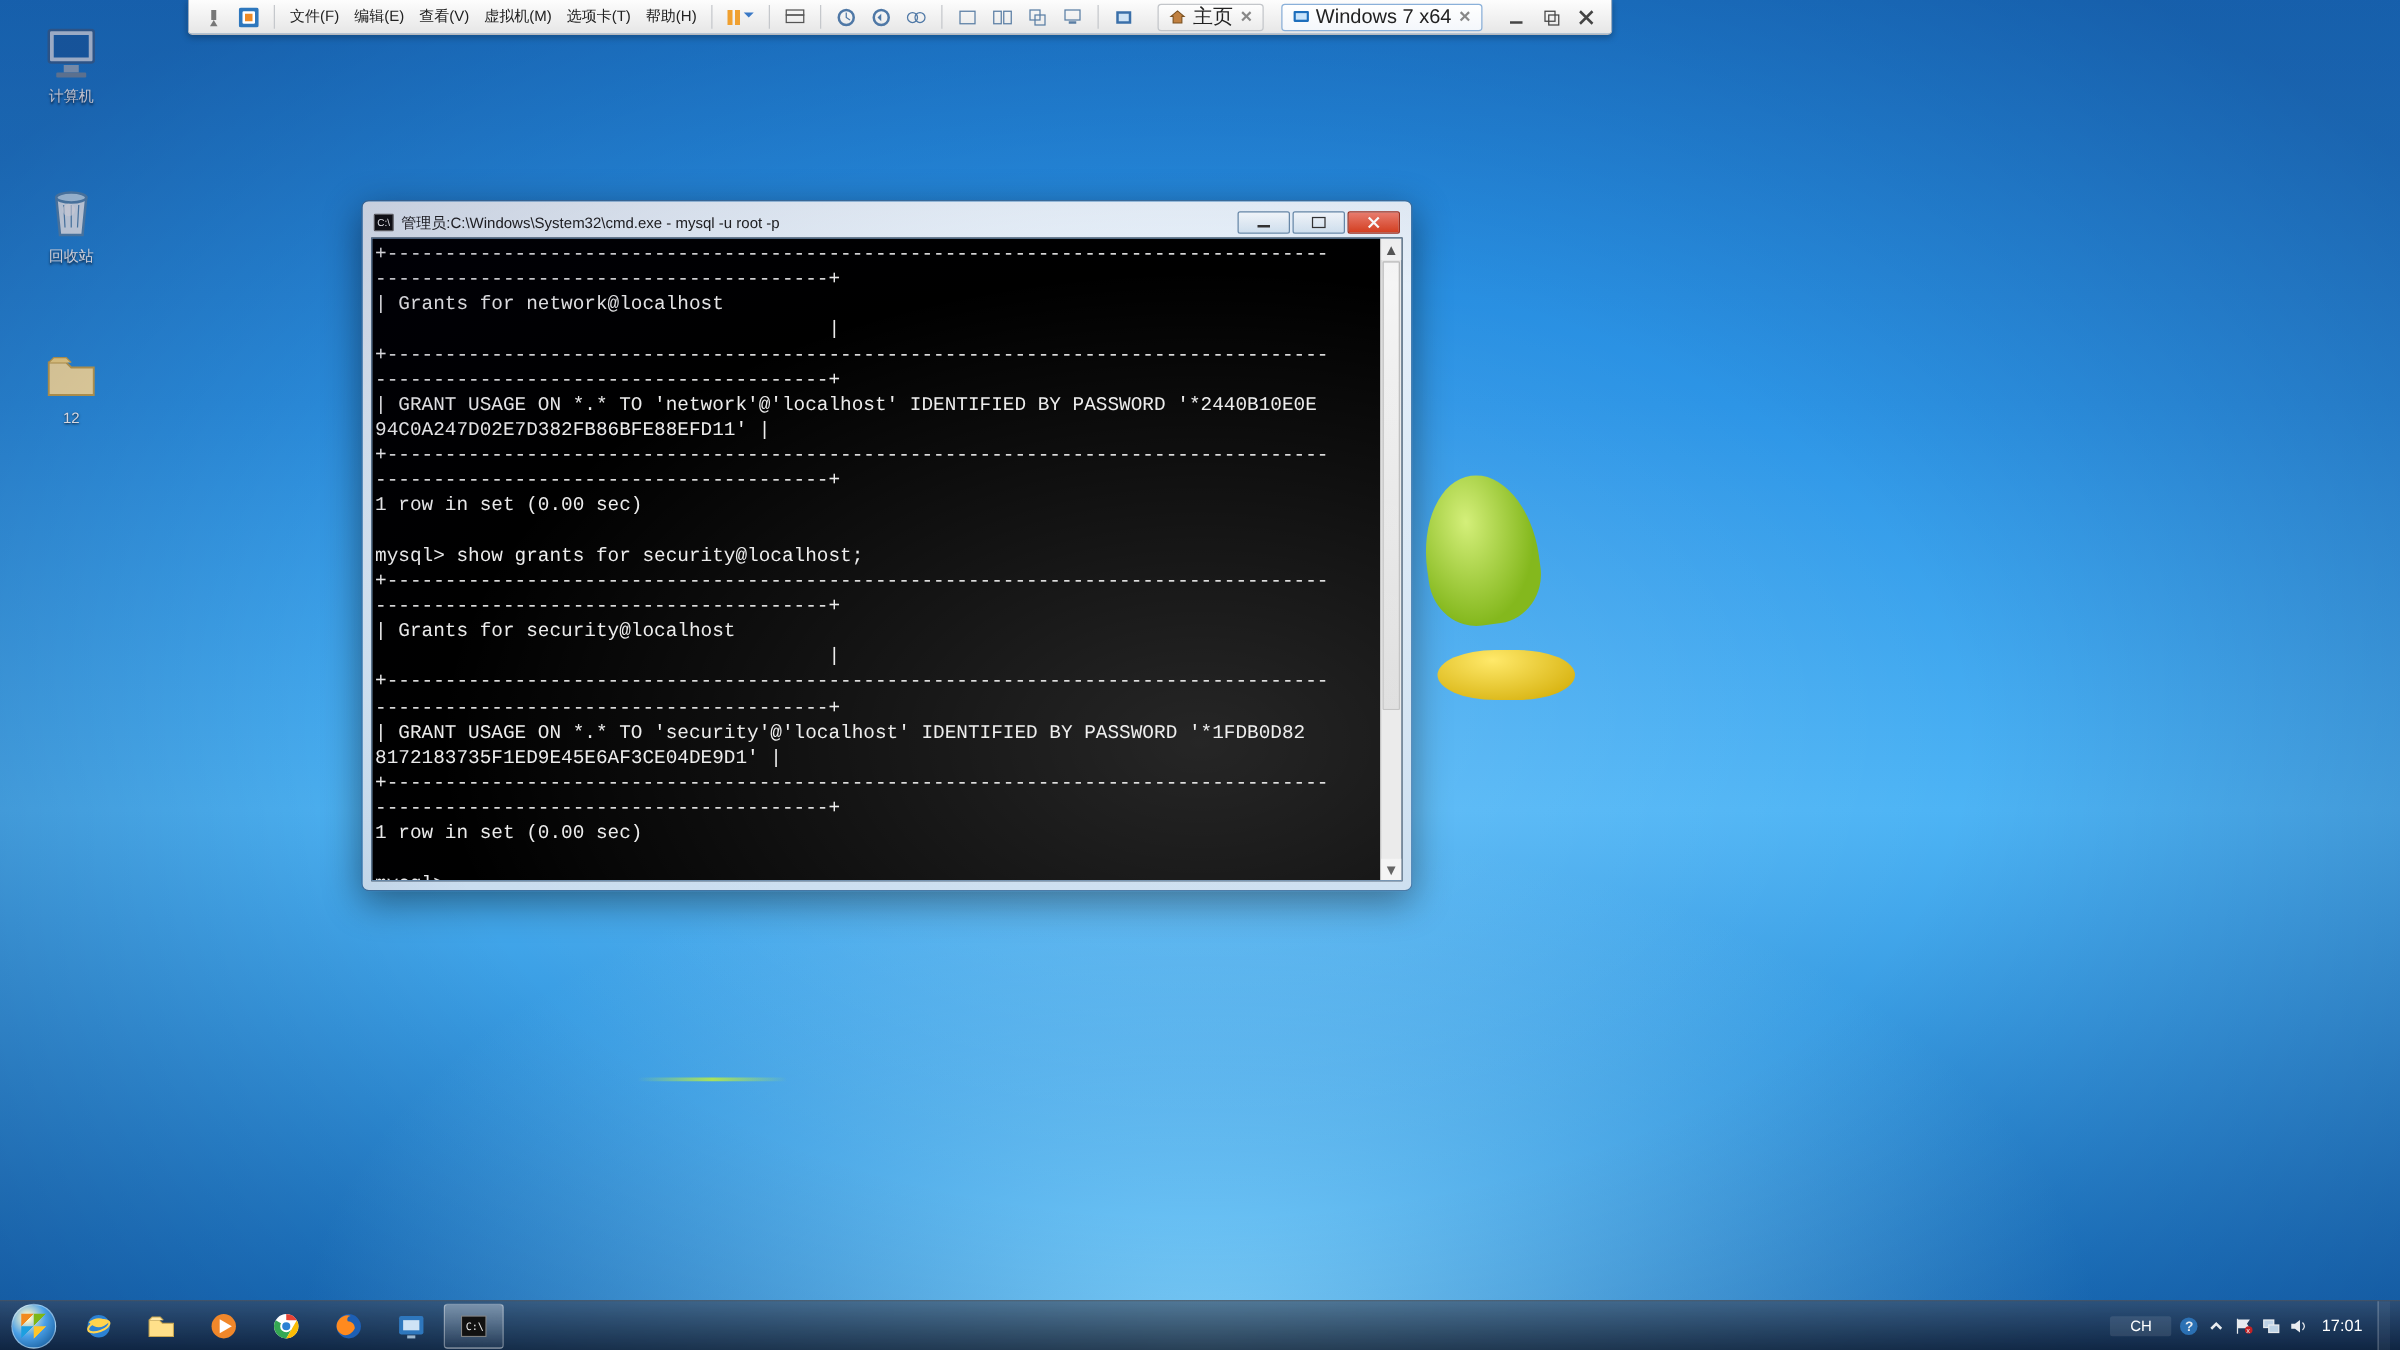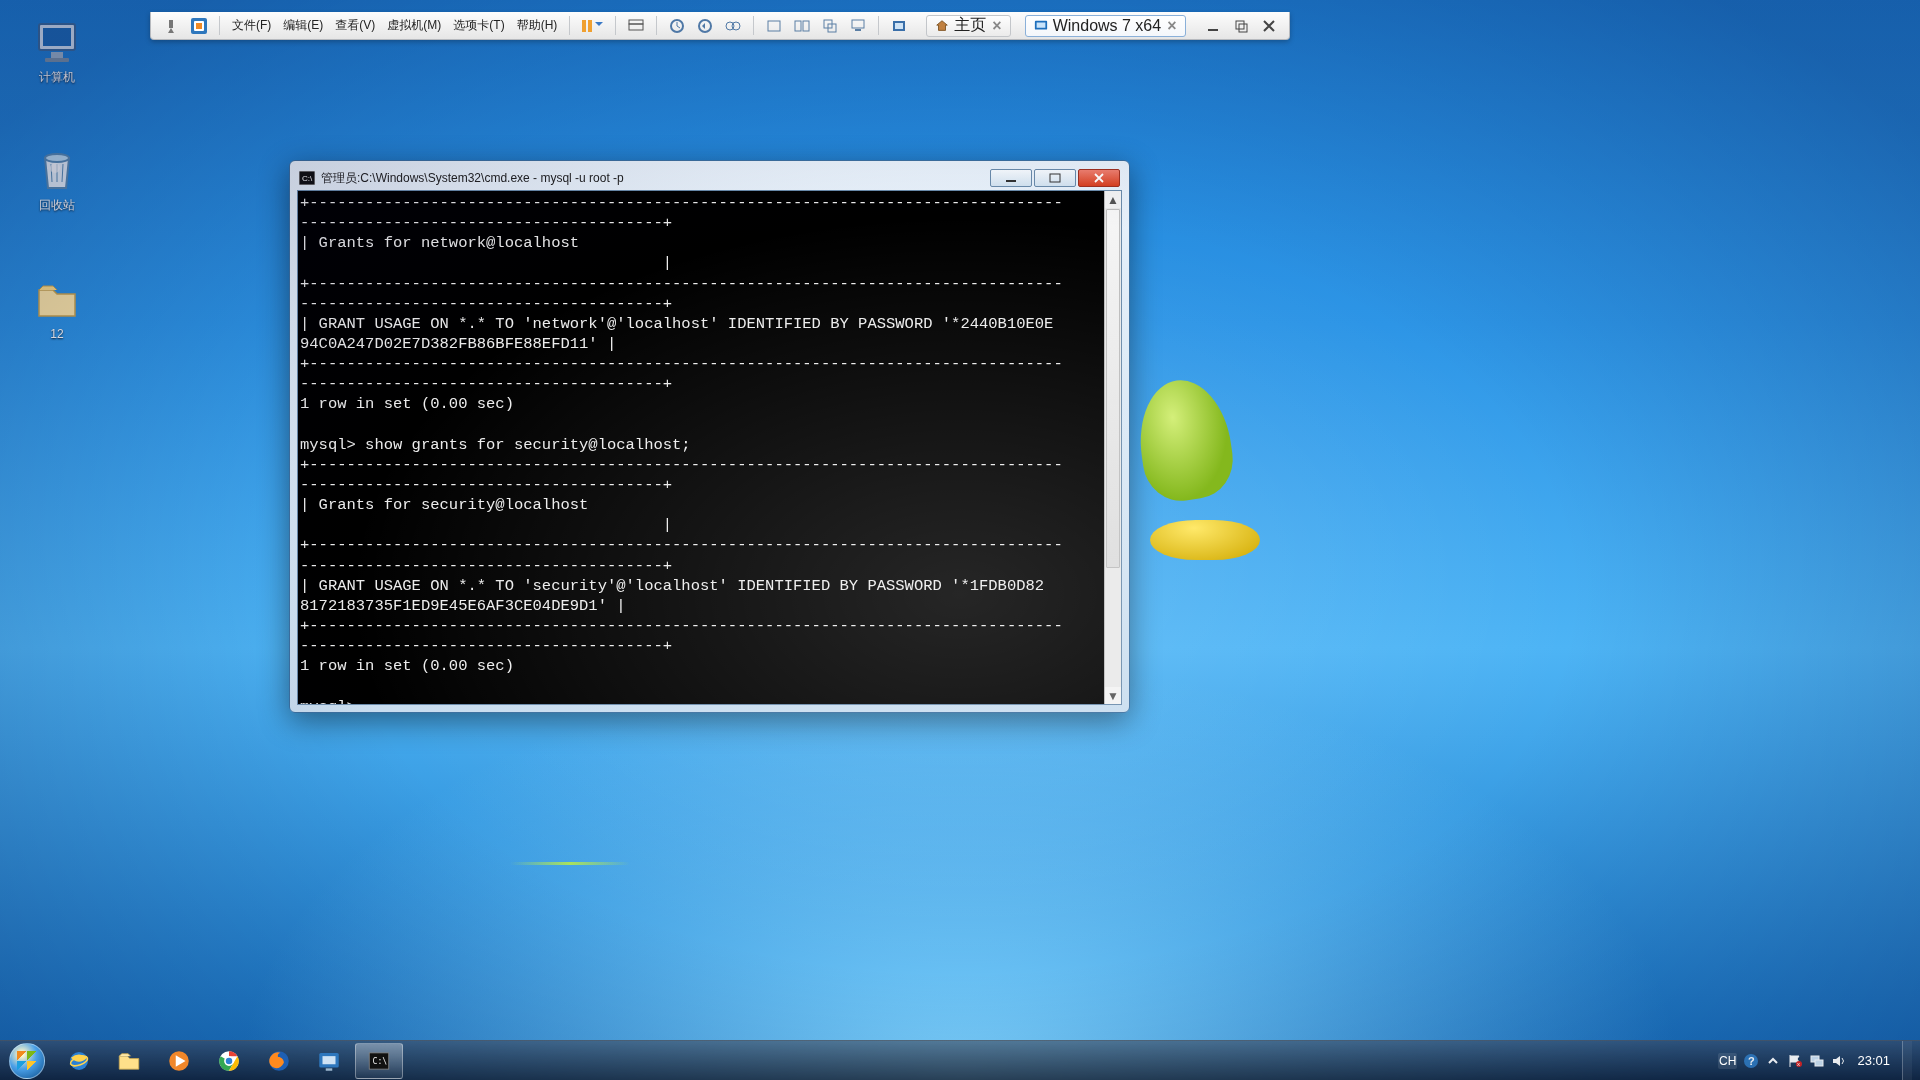--- a/index.html
+++ b/index.html
@@ -15,21 +15,21 @@
 }
 
 body::after{
   content:""; position:absolute; inset:0;
   background:radial-gradient(ellipse at 50% 55%, rgba(255,255,255,.15) 0%, rgba(0,0,0,0) 45%, rgba(0,0,50,.25) 90%);
   pointer-events:none;
 }
 
 
 .vmbar{
-  position:absolute; top:12px; left:150px;
+  position:absolute; top:0; left:150px;
   height:28px;
   display:flex; align-items:stretch;
   background:linear-gradient(#fdfdfd,#e6e6e6);
   border:1px solid #b6b9be;
   border-top:none;
   border-radius:0 0 4px 4px;
   box-shadow:0 2px 5px rgba(0,0,0,.25);
   z-index:10;
 }
 .vmbar .grp{display:flex;align-items:center;padding:0 6px;}
@@ -129,21 +129,21 @@
 }
 .tbitem{
   width:48px;height:36px;margin:0 1px;border-radius:3px;
   display:flex;align-items:center;justify-content:center;cursor:default;
 }
 .tbitem.active{background:linear-gradient(rgba(255,255,255,.35),rgba(255,255,255,.05));border:1px solid rgba(255,255,255,.35);} 
 .tbitem svg{width:26px;height:26px;}
 .tray{
   margin-left:auto;display:flex;align-items:center;gap:6px;padding:0 8px;color:#fff;height:100%;
 }
-.tray .lang{background:rgba(255,255,255,.1);padding:1px 1px;border-radius:2px;font-size:12px;}
+.tray .lang{background:rgba(255,255,255,.1);padding:1px 16px;border-radius:2px;font-size:12px;}
 .tray .tico{width:16px;height:16px;color:#fff;opacity:.9;}
 .tray .clock{font-size:13px;margin-left:4px;}
 .tray .peek{width:10px;height:40px;border-left:1px solid rgba(255,255,255,.25);margin-left:6px;background:rgba(255,255,255,.05);}
 
 
 .plant{position:absolute;left:1140px;top:380px;width:140px;height:180px;pointer-events:none;z-index:1;}
 .plant .leaf{position:absolute;width:90px;height:120px;border-radius:60% 60% 50% 50%/70% 70% 40% 40%;background:radial-gradient(at 40% 30%,#d4ef7a,#84b81d 70%);transform:rotate(-8deg);left:0;top:0;}
 .plant .pot{position:absolute;left:10px;bottom:0;width:110px;height:40px;border-radius:50%/60%;background:radial-gradient(at 40% 20%,#ffe96a,#d9b514 80%);}
 .sprout{position:absolute;left:510px;top:835px;width:120px;height:40px;pointer-events:none;}
 .sprout::before{content:"";position:absolute;left:0;bottom:10px;width:120px;height:3px;background:linear-gradient(90deg,transparent,#a9e25a,transparent);border-radius:2px;}
@@ -452,16 +452,16 @@
         <text x="10" y="13" fill="#fff" font-size="6">x</text>
       </svg>
     <svg class="tico" viewBox="0 0 16 16">
         <rect x="2" y="3" width="8" height="6" fill="#cfe3f5" stroke="#fff"></rect>
         <rect x="6" y="7" width="8" height="6" fill="#cfe3f5" stroke="#fff"></rect>
       </svg>
     <svg class="tico" viewBox="0 0 16 16">
         <path d="M2 6h3l4-3v10l-4-3H2z" fill="#fff"></path>
         <path d="M11 5q3 3 0 6" stroke="#fff" fill="none"></path>
       </svg>
-    <span class="clock">23:01</span>
+    <span class="clock">17:01</span>
     <div class="peek"></div>
   </div>
 </div>
 
 </body></html>

